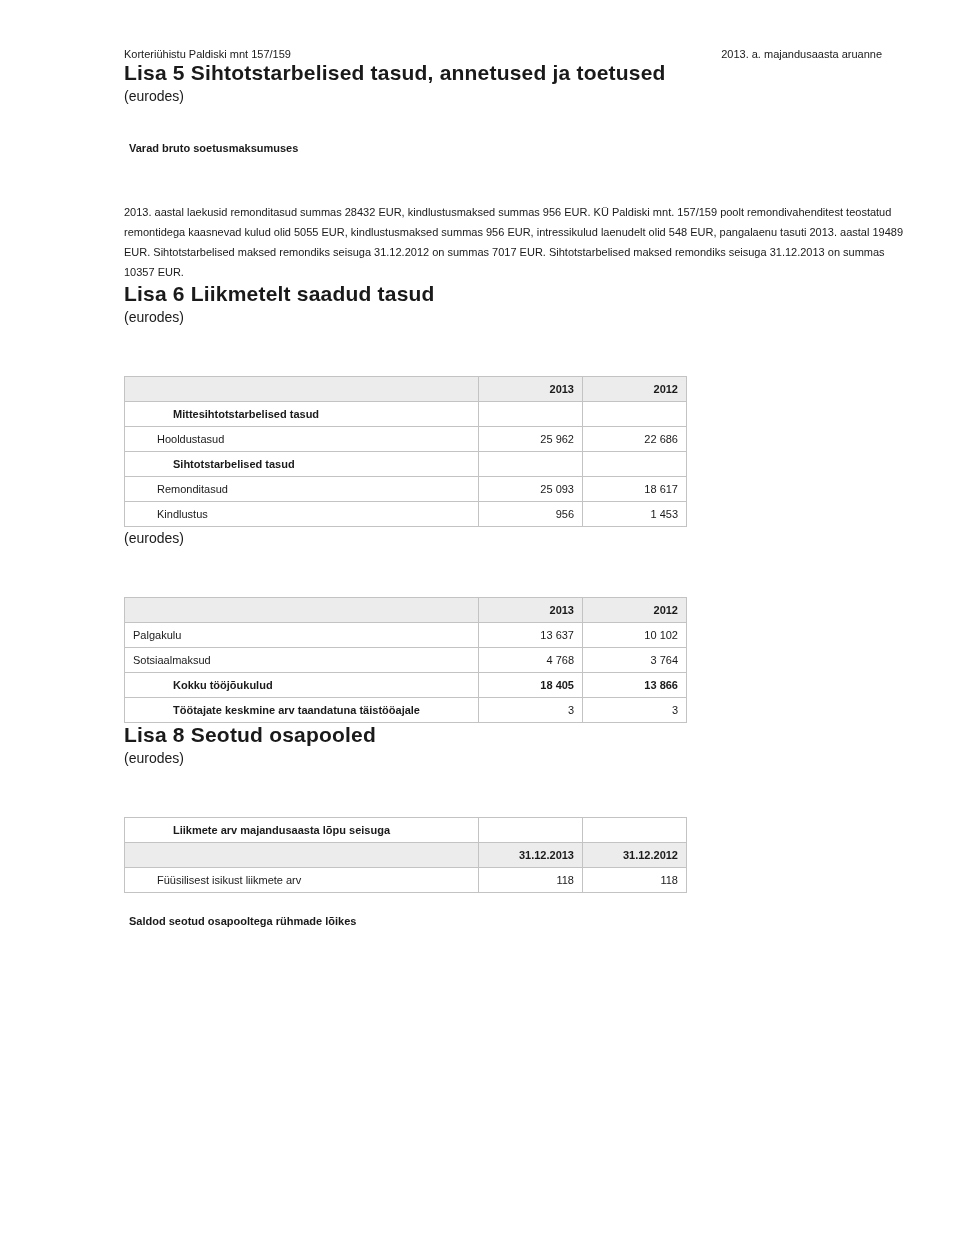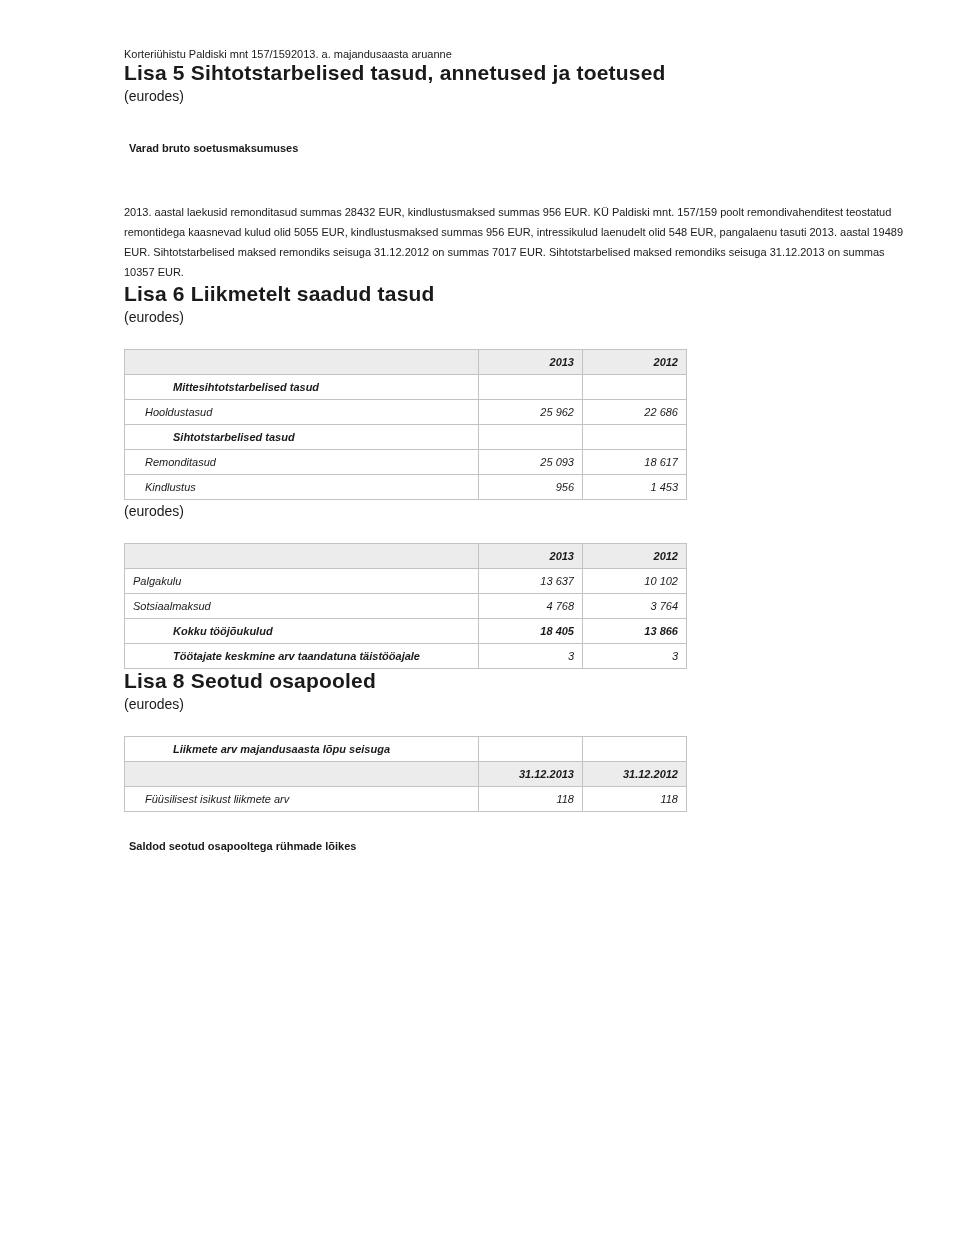--- a/index.html
+++ b/index.html
@@ -18,21 +18,21 @@
     position: relative;
     width: 966px;
     height: 1256px;
     background: #fff;
     padding: 48px 0 0 124px;
     overflow: hidden;
   }
   .doc-header {
     width: 758px;
     display: flex;
-    justify-content: flex-start;
+    justify-content: space-between;
     font-size: 11px;
     line-height: 13px;
   }
   h1.section-title {
     margin: 0;
     font-size: 21px;
     line-height: 24px;
     font-weight: bold;
     letter-spacing: 0.2px;
   }
@@ -52,41 +52,41 @@
     width: 781px;
     font-size: 11px;
     line-height: 20px;
   }
   
   .mt-title-lisa5 { margin-top: 39px; }
   .mt-title-lisa6 { margin-top: 69px; }
   .mt-title-lisa7 { margin-top: 62px; }
   .mt-title-lisa8 { margin-top: 47px; }
   .mt-subheading  { margin-top: 38px; }
-  .mt-table       { margin-top: 24px; font-style: italic; }
-  .mt-footer-heading { margin-top: 28px; }
+  .mt-table       { margin-top: 51px; }
+  .mt-footer-heading { margin-top: 22px; }
 
   table.t {
     border-collapse: collapse;
     width: 562px;
     font-size: 11px;
     table-layout: fixed;
   }
   table.t td, table.t th {
     border: 1px solid var(--table-border);
     height: 25px;
     padding: 0 8px;
     vertical-align: middle;
     font-weight: normal;
     overflow: hidden;
     white-space: nowrap;
   }
   table.t .label { text-align: left; }
   table.t .num   { text-align: right; }
-  table.t .indent { padding-left: 20px; }
+  table.t .indent { padding-left: 32px; }
   table.t .bold  { font-weight: bold; padding-left: 48px; }
   table.t thead th,
   table.t tr.head-row td {
     background: var(--table-header-bg);
     font-weight: bold;
   }
   col.c-label { width: 354px; }
   col.c-val   { width: 104px; }
 </style>
 </head>

